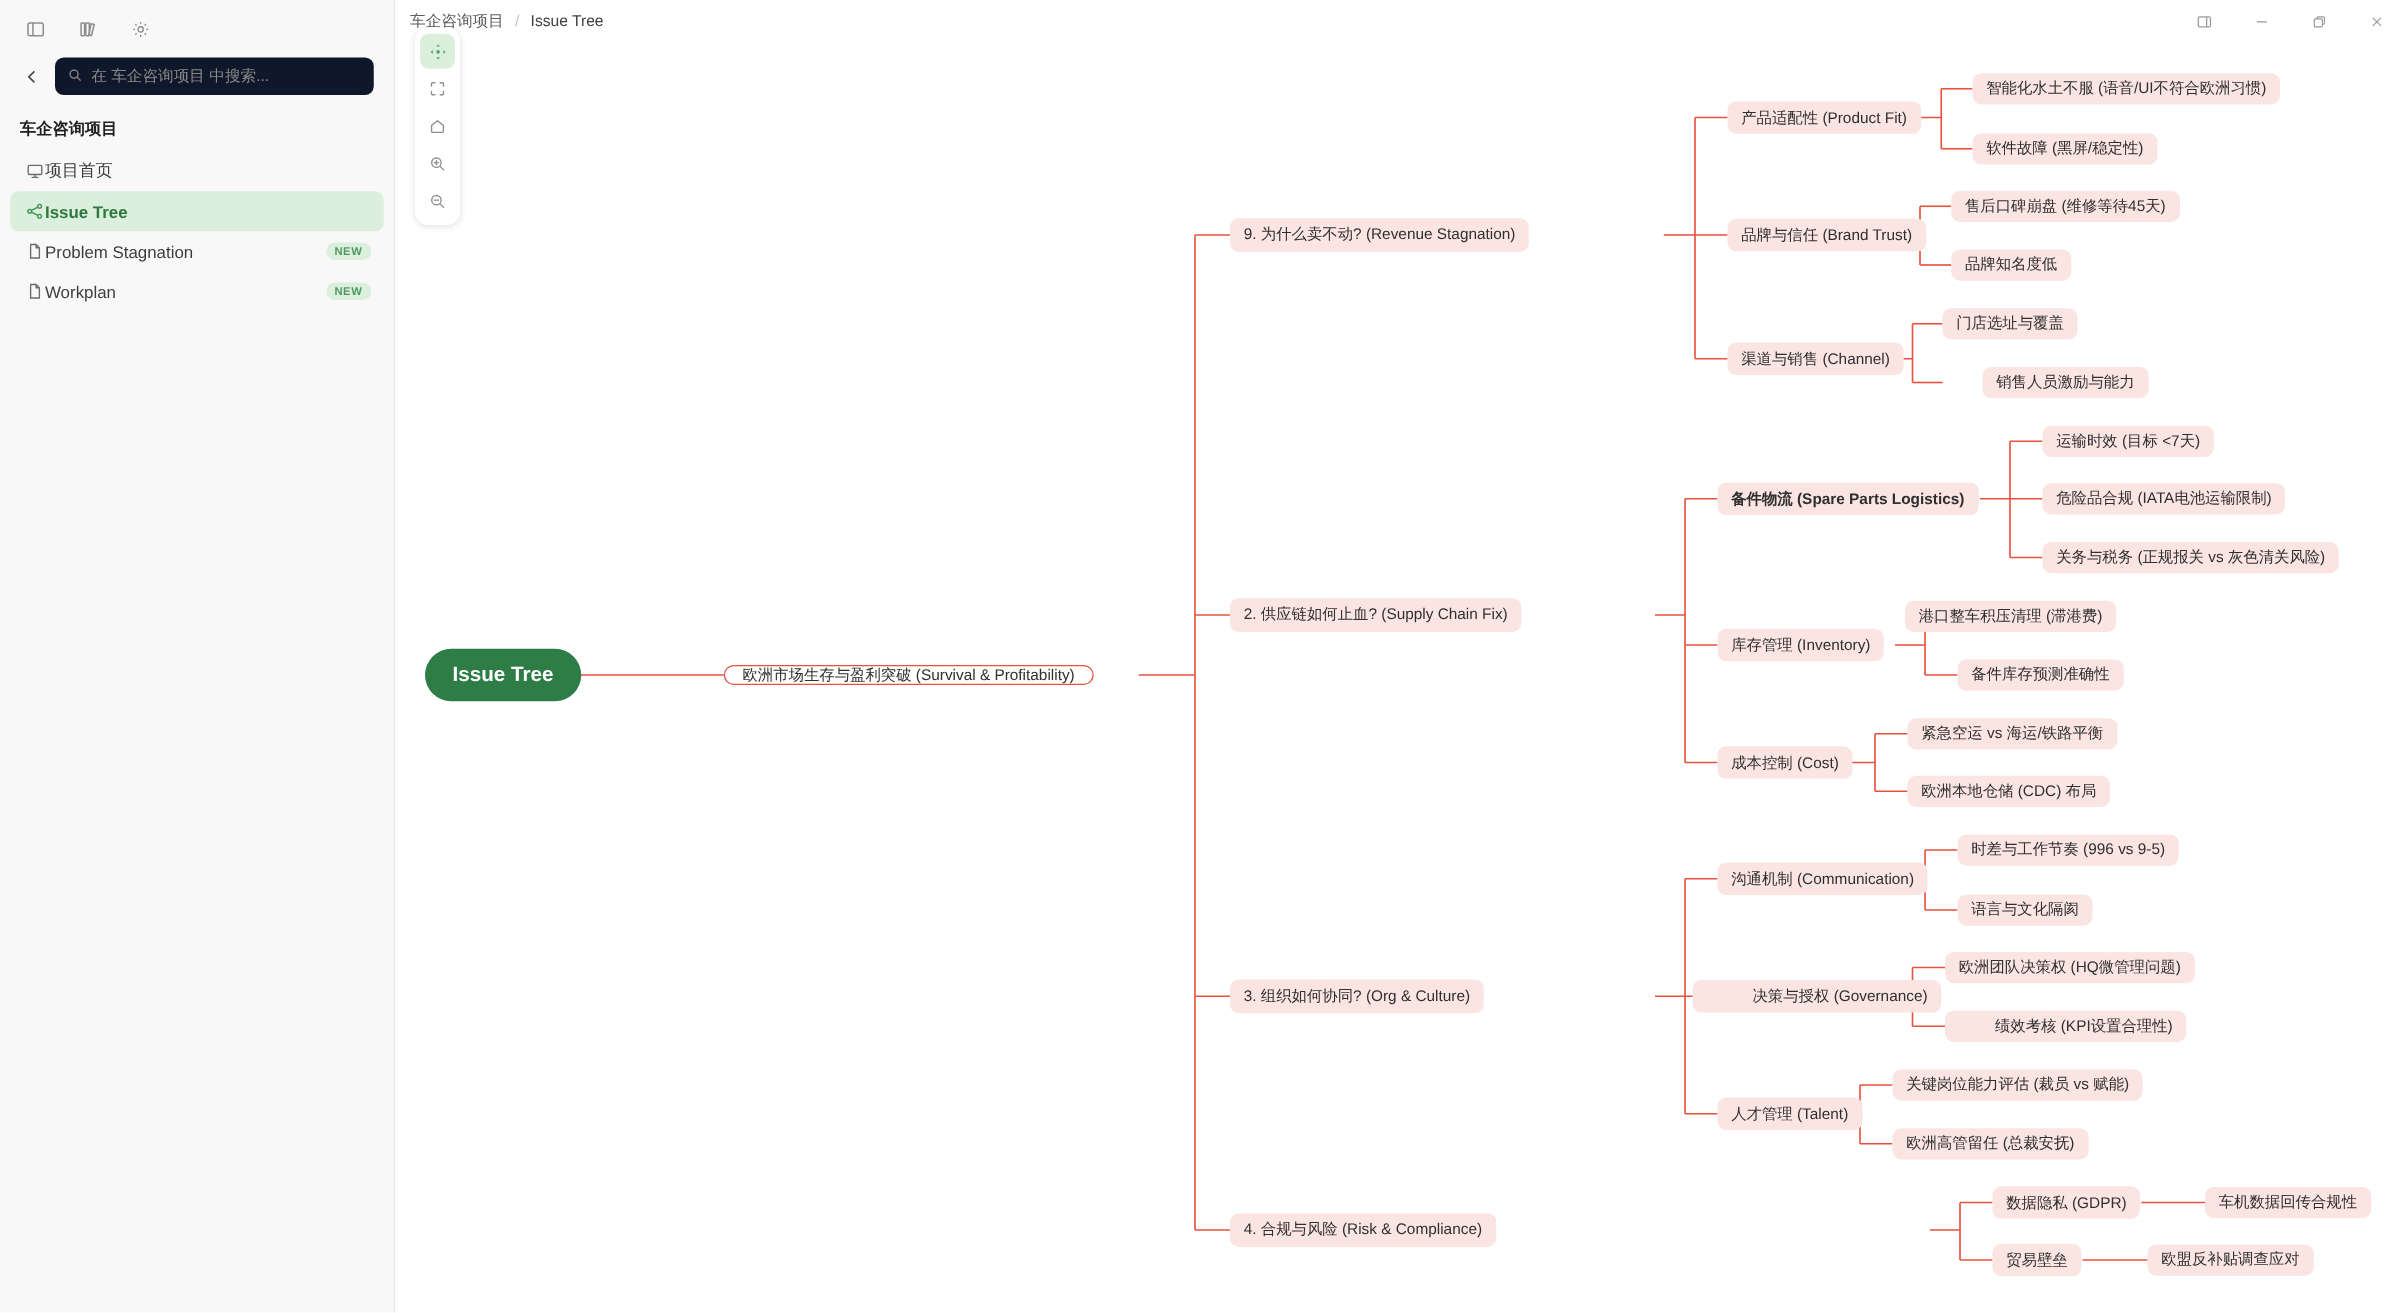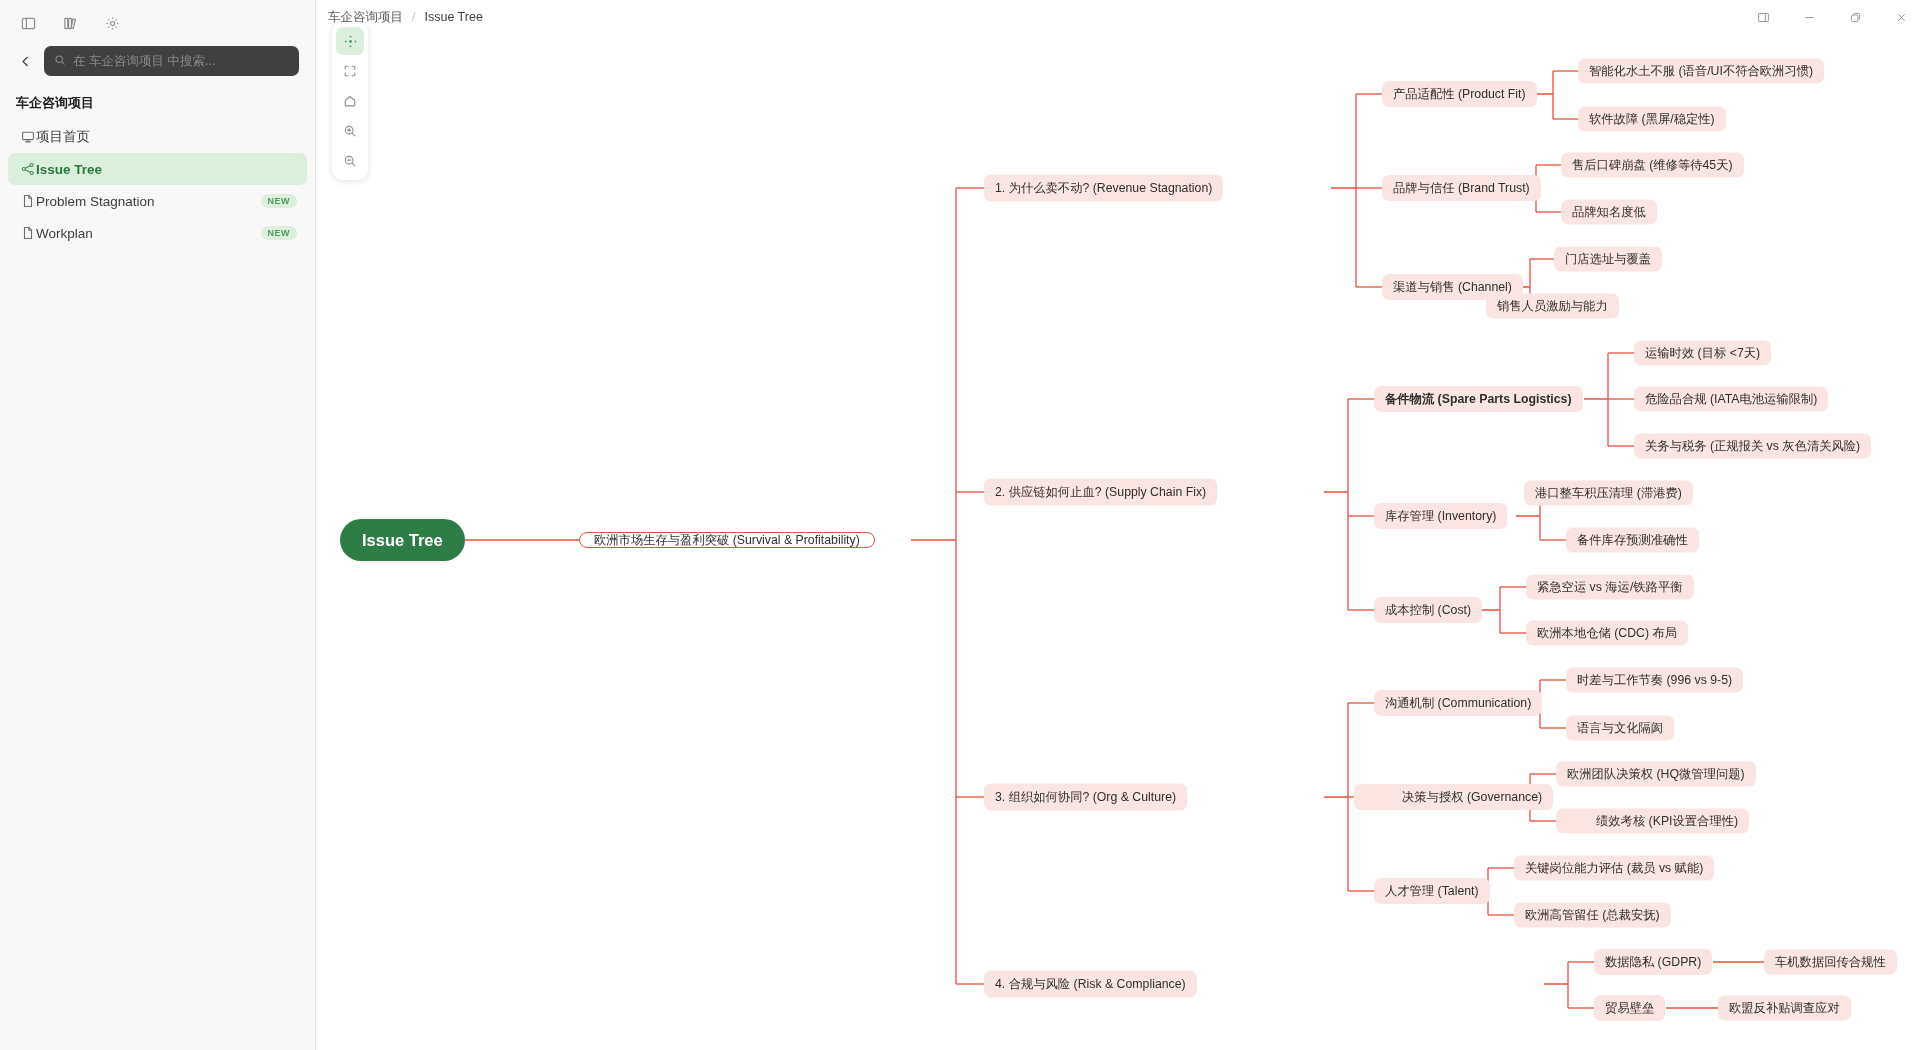--- a/index.html
+++ b/index.html
@@ -19,21 +19,21 @@
     flex: 0 0 316px;
     position: relative;
   }
   .sb-toolbar { display: flex; align-items: center; gap: 22px; padding: 10px 0 0 18px; height: 36px; }
   .sb-ticon { width: 20px; height: 20px; color: #8d8d8d; display: flex; align-items: center; justify-content: center; cursor: pointer; }
   .sb-ticon svg { display:block; }
 
   .sb-searchrow { display: flex; align-items: center; gap: 8px; padding: 10px 16px 0 14px; }
   .sb-back { width: 22px; height: 26px; display: flex; align-items: center; justify-content: center; color: #4a4a4a; cursor: pointer; }
   .sb-search {
-    flex: 1; height: 30px; background: #404040; border-radius: 7px;
+    flex: 1; height: 30px; background: #0f172a; border-radius: 7px;
     display: flex; align-items: center; gap: 7px; padding: 0 10px;
     color: #8a8a8a; font-size: 12.5px; cursor: text;
   }
   .sb-search .ph { white-space: nowrap; overflow: hidden; }
 
   .sb-project {
     font-size: 13px; font-weight: bold; color: #1f1f1f;
     padding: 18px 0 0 16px;
   }
   .sb-list { margin-top: 9px; }
@@ -334,30 +334,30 @@
             <path d="M1252 1008 H1278"></path>
           <path d="M1397 962 H1448"></path>
             <path d="M1350 1008 H1402"></path>
         </g>
       </svg>
 
       <div class="node lvl-root" style="left:24px; top:540px;">Issue Tree</div>
 
       <div class="node lvl-1" style="left:263px; top:540px;">欧洲市场生存与盈利突破 (Survival &amp; Profitability)</div>
 
-      <div class="node lvl-2" style="left:668px; top:188px;">1. 为什么卖不动? (Revenue Stagnation)</div>
+      <div class="node lvl-2" style="left:668px; top:188px;">9. 为什么卖不动? (Revenue Stagnation)</div>
       <div class="node lvl-3" style="left:1066px; top:94px;">产品适配性 (Product Fit)</div>
       <div class="node lvl-4" style="left:1262px; top:71px;">智能化水土不服 (语音/UI不符合欧洲习惯)</div>
       <div class="node lvl-4" style="left:1262px; top:119px;">软件故障 (黑屏/稳定性)</div>
       <div class="node lvl-3" style="left:1066px; top:188px;">品牌与信任 (Brand Trust)</div>
       <div class="node lvl-4" style="left:1245px; top:165px;">售后口碑崩盘 (维修等待45天)</div>
       <div class="node lvl-4" style="left:1245px; top:212px;">品牌知名度低</div>
       <div class="node lvl-3" style="left:1066px; top:287px;">渠道与销售 (Channel)</div>
       <div class="node lvl-4" style="left:1238px; top:259px;">门店选址与覆盖</div>
-      <div class="node lvl-4" style="left:1170px; top:306px;">销售人员激励与能力</div>
+      <div class="node lvl-4" style="left:1270px; top:306px;">销售人员激励与能力</div>
 
       <div class="node lvl-2" style="left:668px; top:492px;">2. 供应链如何止血? (Supply Chain Fix)</div>
       <div class="node lvl-3" style="left:1058px; top:399px;font-weight:bold;">备件物流 (Spare Parts Logistics)</div>
       <div class="node lvl-4" style="left:1318px; top:353px;">运输时效 (目标 &lt;7天)</div>
       <div class="node lvl-4" style="left:1318px; top:399px;">危险品合规 (IATA电池运输限制)</div>
       <div class="node lvl-4" style="left:1318px; top:446px;">关务与税务 (正规报关 vs 灰色清关风险)</div>
       <div class="node lvl-3" style="left:1058px; top:516px;">库存管理 (Inventory)</div>
       <div class="node lvl-4" style="left:1208px; top:493px;">港口整车积压清理 (滞港费)</div>
       <div class="node lvl-4" style="left:1250px; top:540px;">备件库存预测准确性</div>
       <div class="node lvl-3" style="left:1058px; top:610px;">成本控制 (Cost)</div>

